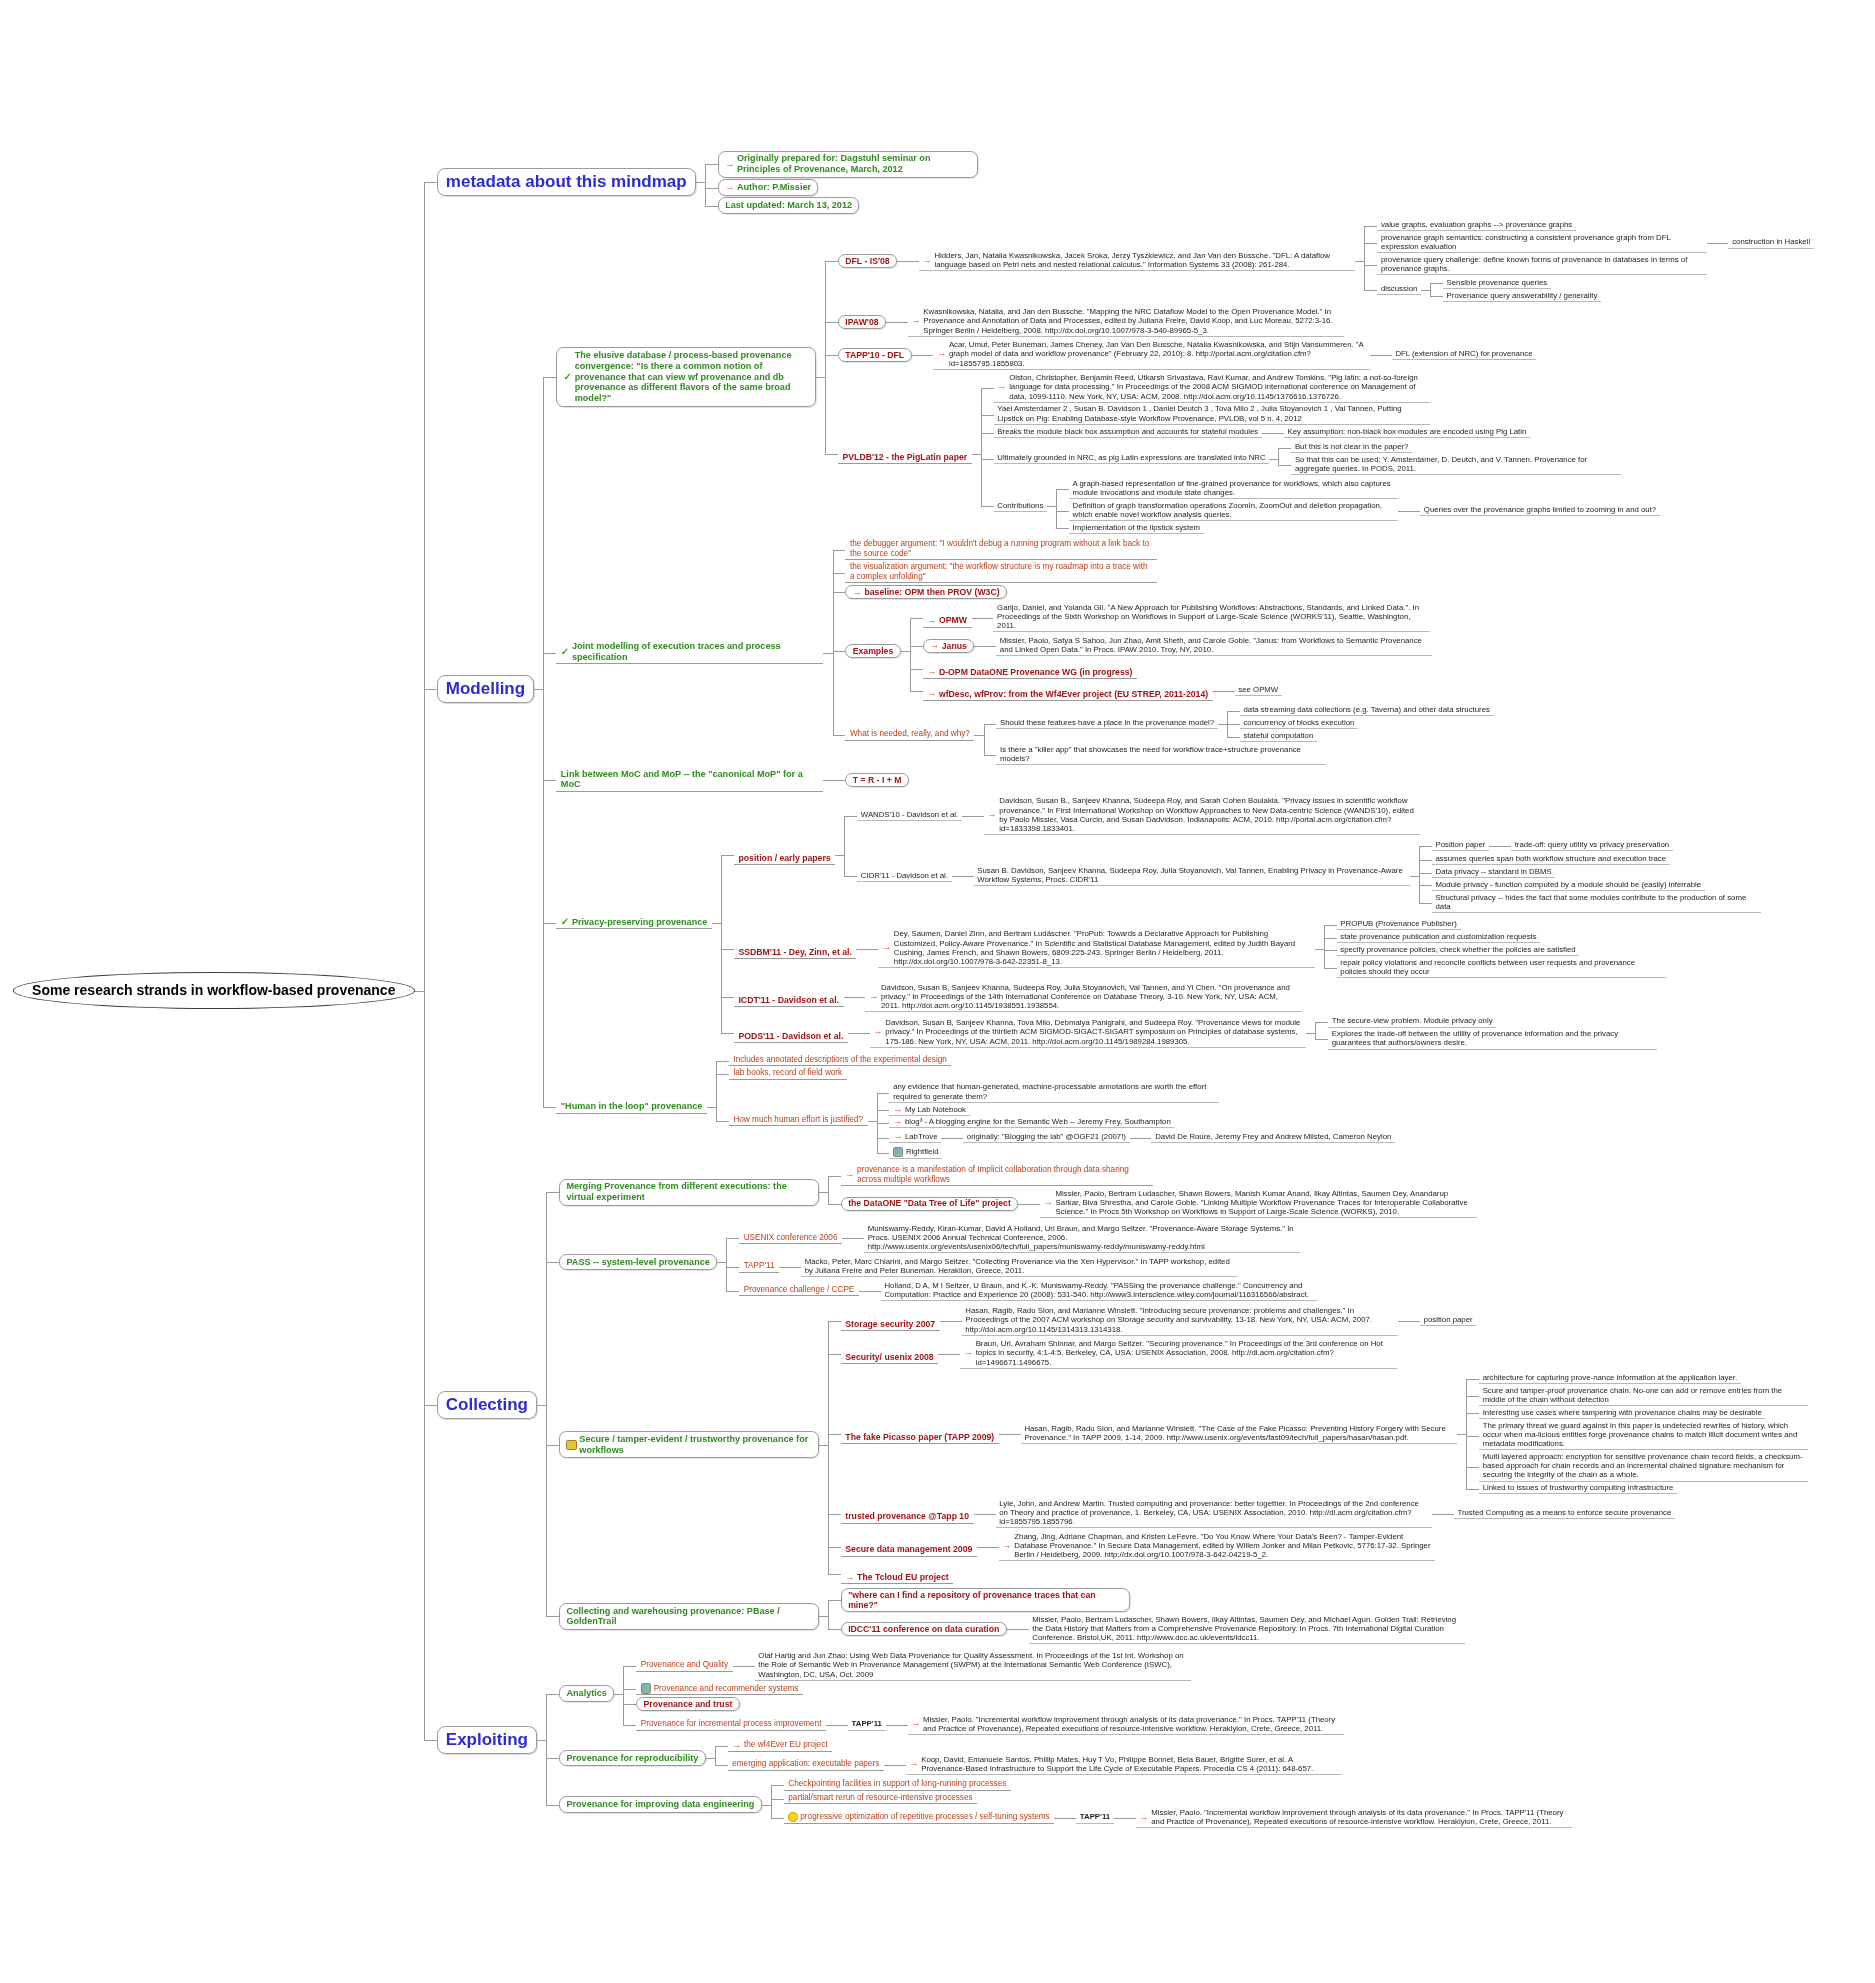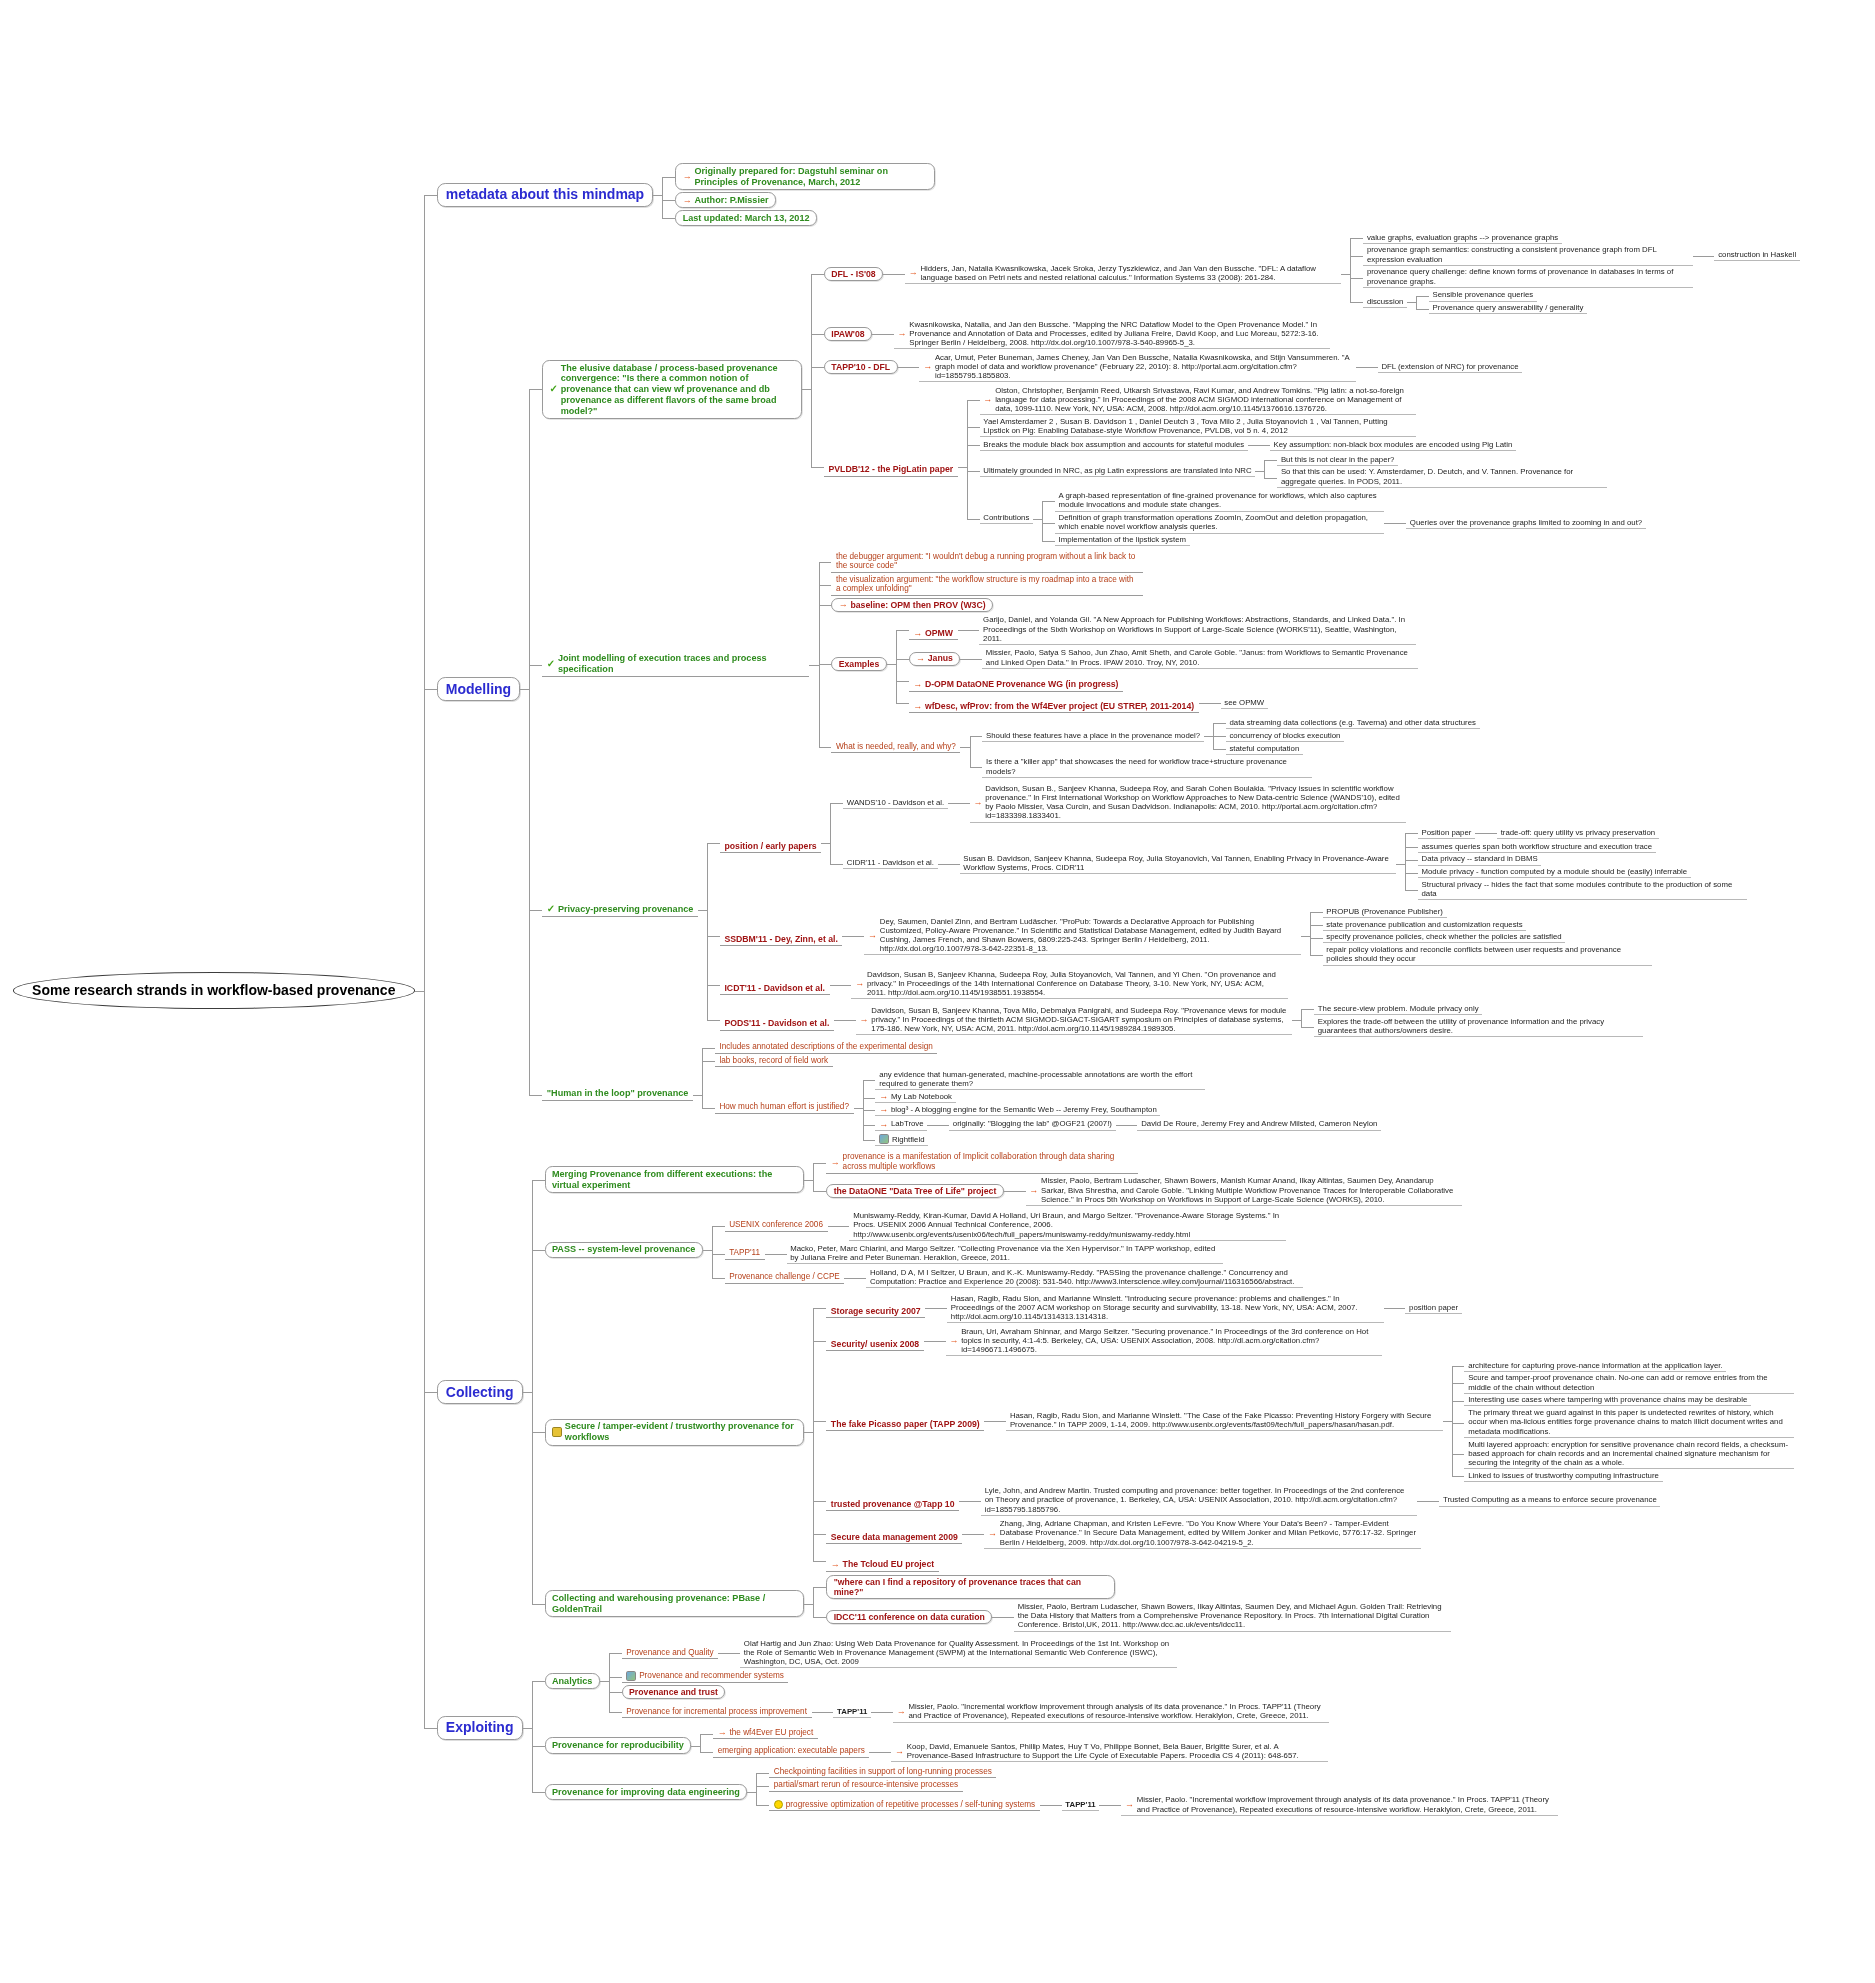--- a/index.html
+++ b/index.html
@@ -14,21 +14,21 @@
   ul.children>li::before{content:"";position:absolute;left:0;top:50%;width:12.8px;height:0;border-top:0.9px solid #9a9a9a;}
   ul.children>li::after{content:"";position:absolute;left:0;top:0;bottom:0;width:0;border-left:0.9px solid #9a9a9a;}
   ul.children>li:first-child::after{top:50%;}
   ul.children>li:last-child::after{bottom:50%;}
   ul.children>li:first-child:last-child::after{display:none;}
 
   .node{display:flex;align-items:center;cursor:pointer;background:#fff;}
   .lbl{display:block;}
 
   .root{border:1.4px solid #3c3c3c;border-radius:50%;padding:9.1px 18.3px;font-size:14px;font-weight:bold;color:#000;white-space:nowrap;}
-  .cat{border:0.9px solid #9a9a9a;border-radius:8.2px;padding:2.7px 8.2px;font-size:14px;font-weight:bold;color:#2b2bd0;white-space:nowrap;box-shadow:0.9px 0.9px 0 #ddd;}
+  .cat{border:0.9px solid #9a9a9a;border-radius:8.2px;padding:2.7px 8.2px;font-size:17px;font-weight:bold;color:#2b2bd0;white-space:nowrap;box-shadow:0.9px 0.9px 0 #ddd;}
   .gbub{border:0.9px solid #9a9a9a;border-radius:7.3px;padding:1.8px 6.4px;font-size:9.1px;font-weight:bold;color:#2e8b1e;max-width:245px;box-shadow:0.9px 0.9px 0 #e4e4e4;}
   .gfork{font-size:9.1px;font-weight:bold;color:#2e8b1e;border-bottom:0.9px solid #9a9a9a;padding:0 4.6px 0.9px;max-width:258px;}
   .rbub{border:0.9px solid #9a9a9a;border-radius:7.3px;padding:0.9px 6.4px;font-size:8.7px;font-weight:bold;color:#a01414;max-width:274px;box-shadow:0.9px 0.9px 0 #e4e4e4;align-items:center;}
   .rfork{font-size:8.7px;font-weight:bold;color:#a01414;border-bottom:0.9px solid #9a9a9a;padding:0 4.6px 0.9px;max-width:292px;margin-top:8px;}
   .rplain{font-size:8.2px;color:#b5401a;border-bottom:0.9px solid #9a9a9a;padding:0 4.6px 0.9px;max-width:303px;}
   .note{font-size:7.8px;color:#1c1c1c;border-bottom:0.9px solid #b8b8b8;padding:0 3.7px 0.9px;max-width:322px;}
   .noteb{font-size:7.8px;font-weight:bold;color:#1c1c1c;border-bottom:0.9px solid #b8b8b8;padding:0 3.7px 0.9px;max-width:322px;}
   .cite{font-size:7.8px;color:#1c1c1c;border-bottom:0.9px solid #b8b8b8;padding:0 3.7px 0.9px;max-width:429px;}
 
   .ic{display:inline-block;flex:0 0 auto;margin-right:2.7px;line-height:1;}
@@ -348,20 +348,32 @@
                             </div>
                           </li>
                         </ul>
                       </li>
                       <li>
                         <div class="node note">
                           <span class="lbl">Is there a "killer app" that showcases the need for workflow trace+structure provenance models?</span>
                         </div>
                       </li>
                     </ul>
+                  </li>
+                </ul>
+              </li>
+              <li>
+                <div class="node gfork">
+                  <span class="lbl">Link between MoC and MoP -- the "canonical MoP" for a MoC</span>
+                </div>
+                <ul class="children">
+                  <li>
+                    <div class="node rbub">
+                      <span class="lbl">T = R - I + M</span>
+                    </div>
                   </li>
                 </ul>
               </li>
               <li>
                 <div class="node gfork">
                   <span class="ic ic-check">✓</span>
                   <span class="lbl">Privacy-preserving provenance</span>
                 </div>
                 <ul class="children">
                   <li>

